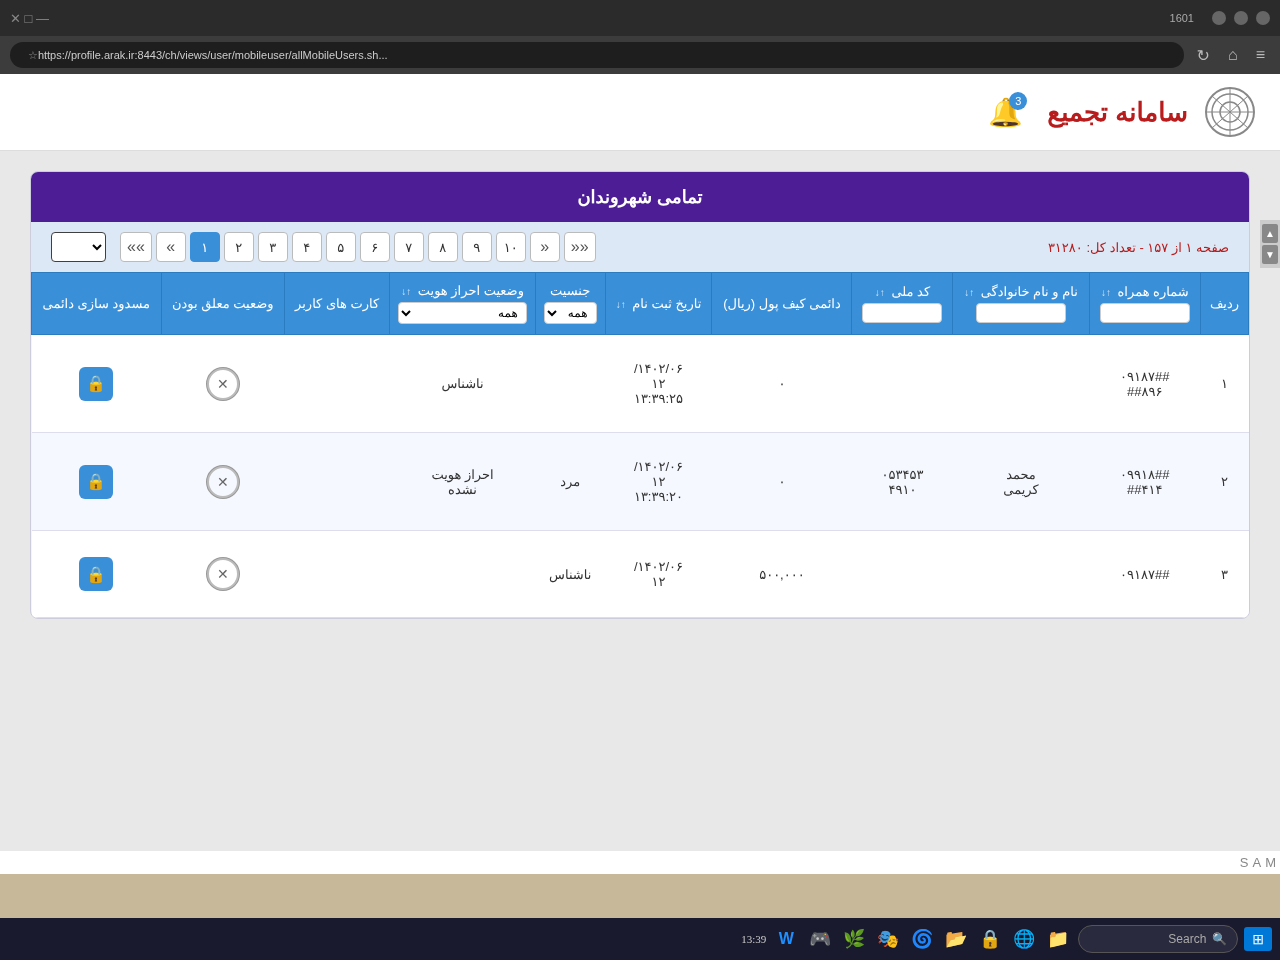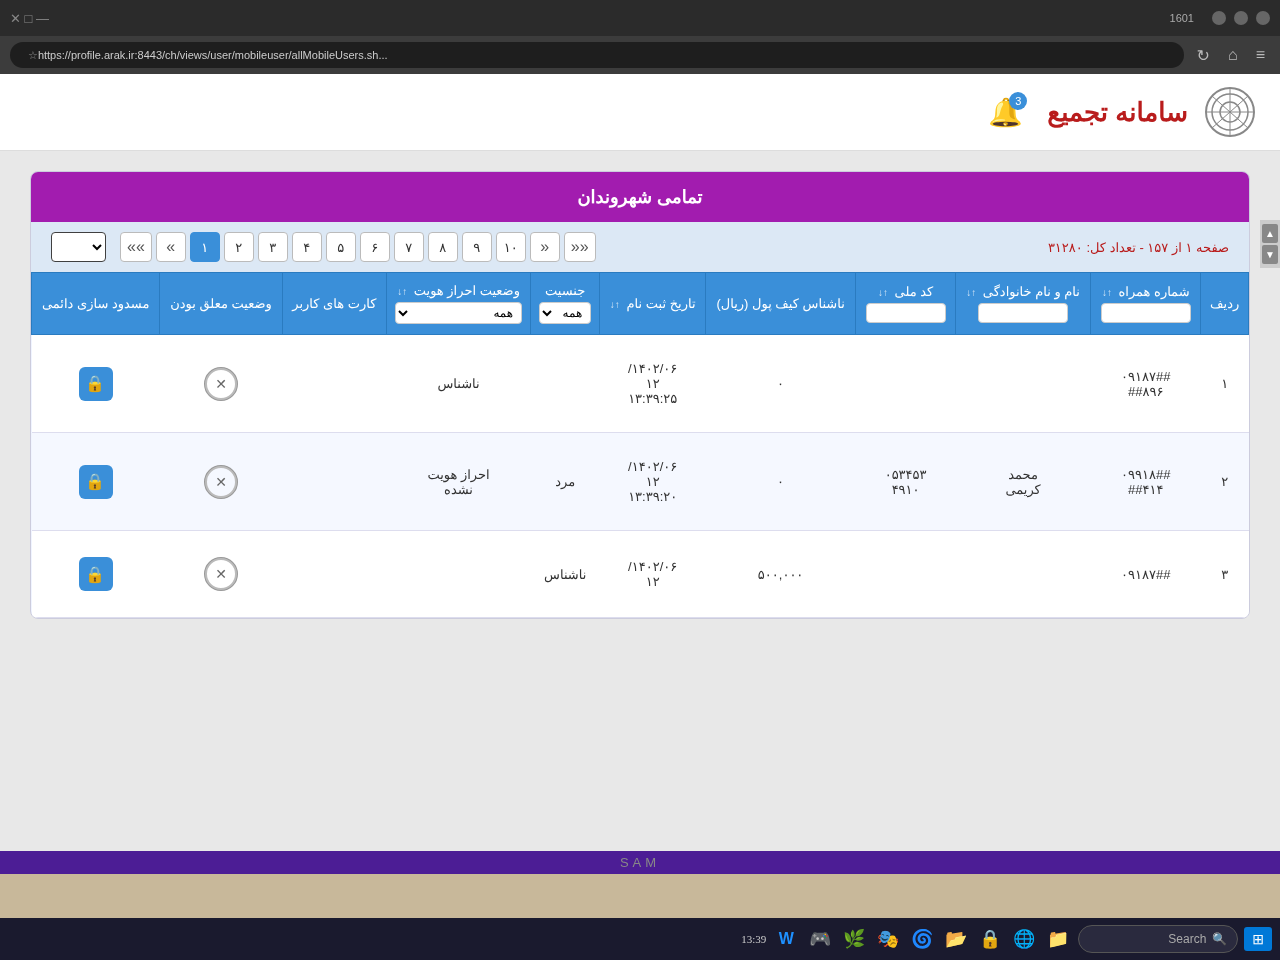--- a/index.html
+++ b/index.html
@@ -108,21 +108,21 @@
     
     .page-container {
       background: #f0f4ff;
       border-radius: 8px;
       overflow: hidden;
       border: 1px solid #ccd;
     }
 
     
     .section-title-bar {
-      background: #a21caf;
+      background: #4c1d95;
       color: white;
       text-align: center;
       padding: 14px;
       font-size: 18px;
       font-weight: bold;
     }
 
     
     .pagination-bar {
       background: #dce8f5;
@@ -348,22 +348,21 @@
     .taskbar-right {
       margin-left: auto;
       display: flex;
       align-items: center;
       gap: 4px;
       color: #ccc;
       font-size: 11px;
       font-family: Liberation Serif, serif;
     }
     .monitor-brand {
-      text-align: center;
-      background: #4c1d95;
+      background: #ffffff;
       color: #888;
       font-size: 13px;
       letter-spacing: 4px;
       padding: 4px 0;
     }
   </style>
 </head>
 <body>
 
 <div class="browser-titlebar">
@@ -448,21 +447,21 @@
             <br><input type="text" placeholder="" style="background: white; border: 1px solid rgb(204, 204, 204); margin-top: 4px; padding: 2px 4px; width: 90px; direction: ltr;">
           </th>
           <th>
             نام و نام خانوادگی <span class="sort-icon">↑↓</span>
             <br><input type="text" placeholder="" style="background: white; border: 1px solid rgb(204, 204, 204); margin-top: 4px; padding: 2px 4px; width: 90px;">
           </th>
           <th>
             کد ملی <span class="sort-icon">↑↓</span>
             <br><input type="text" placeholder="" style="background: white; border: 1px solid rgb(204, 204, 204); margin-top: 4px; padding: 2px 4px; width: 80px; direction: ltr;">
           </th>
-          <th>ناشناس کیف پول (ریال)</th>
+          <th>دائمی کیف پول (ریال)</th>
           <th>
             تاریخ ثبت نام <span class="sort-icon">↑↓</span>
           </th>
           <th>
             جنسیت
             <br>
             <select style="margin-top:4px;padding:2px 4px;border-radius:4px;border:1px solid #ccc;direction:rtl;">
               <option>همه</option>
               <option>مرد</option>
               <option>زن</option>

